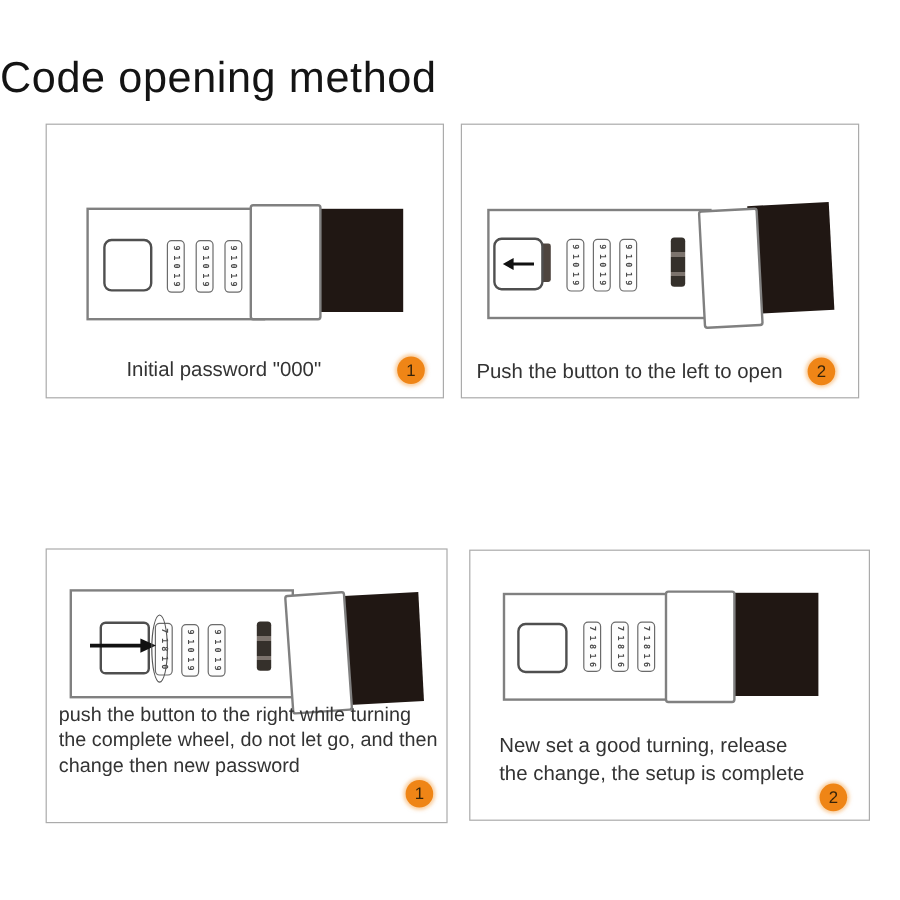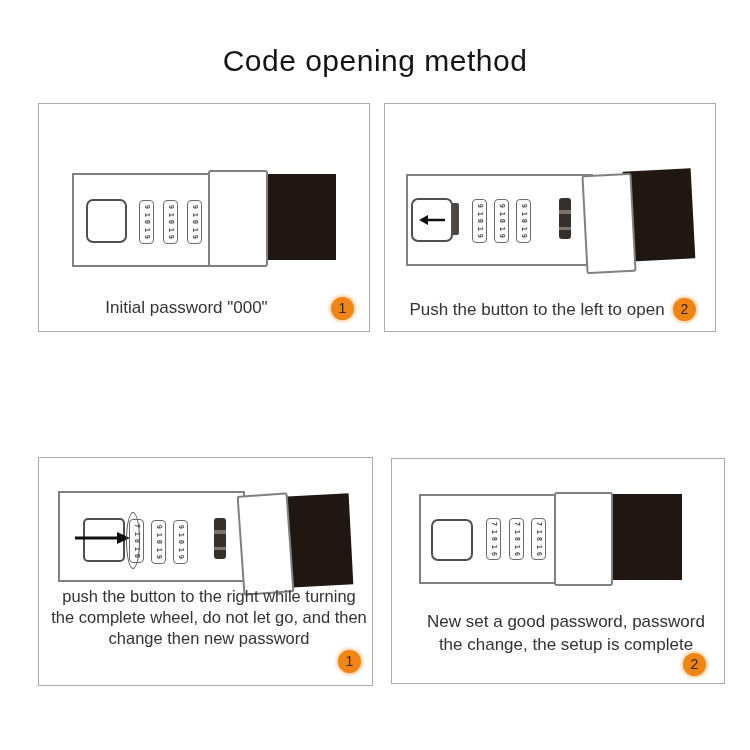--- a/index.html
+++ b/index.html
@@ -1,37 +1,37 @@
 <!DOCTYPE html>
 <html style="--accent: #EF8516;"><head>
 <meta charset="utf-8">
 <style>
   html,body{margin:0;padding:0;background:#fff;}
   #page{position:relative;width:750px;height:750px;background:#fff;overflow:hidden;
         font-family:"Liberation Sans", sans-serif;}
-  .sec-title{position:absolute;left:0;width:100%;text-align:center;
-             font-size:30px;color:#141414;letter-spacing:.5px;}
+  .sec-title{position:absolute;left:0;width:100%;
+             font-size:36px;color:#141414;letter-spacing:.5px;}
   .panel{position:absolute;background:#fff;border:1px solid #ababab;}
   .lock-part{position:absolute;}
   .body{position:absolute;background:#fff;border:2px solid #808080;z-index:1;}
   .plate{position:absolute;background:#fff;border:2px solid #808080;border-radius:3px;z-index:3;}
   .blk{position:absolute;background:#201713;z-index:2;}
   .btn{position:absolute;background:#fff;border:2px solid #4f4f4f;border-radius:7px;z-index:4;
        display:flex;align-items:center;justify-content:center;}
   .wheel{position:absolute;width:13px;height:42px;border:1px solid #6b6b6b;border-radius:4px;
          background:#fdfdfd;display:flex;flex-direction:column;align-items:center;
          justify-content:center;overflow:hidden;z-index:4;}
   .wd{transform:rotate(90deg);font:700 7px "DejaVu Sans Mono", monospace;color:#4a4a4a;
       line-height:7.5px;height:7.5px;display:block;}
   .strip{position:absolute;background:#4e453f;border-radius:2px;z-index:3;}
   .darkwheel{position:absolute;width:12px;height:41px;border-radius:3px;z-index:4;
       background:linear-gradient(180deg,#35302b 0 30%,#7c736d 30% 40%,#35302b 40% 70%,
                  #7c736d 70% 79%,#35302b 79% 100%);}
   .ellipse{position:absolute;border:1px solid #555;border-radius:50%;z-index:5;background:transparent;}
-  .cap{position:absolute;color:#333;font-size:17px;z-index:6;text-align:center;}
+  .cap{position:absolute;color:#333;font-size:17px;z-index:6;}
   .badge{position:absolute;width:23px;height:23px;border-radius:50%;background:var(--accent,#EF8516);
          color:#35230a;text-align:center;line-height:23px;font-size:14px;z-index:6;
          box-shadow:0 0 3px 2px rgba(245,164,74,.5);}
   .arrow-svg{display:block;}
 </style>
 </head>
 <body>
 
 <div id="page">
 
@@ -169,19 +169,19 @@
         <span class="wd">6</span>
       </div>
     <div class="wheel" style="left:139px;top:59px;height:40px;">
         <span class="wd">7</span>
         <span class="wd">1</span>
         <span class="wd">8</span>
         <span class="wd">1</span>
         <span class="wd">6</span>
       </div>
     <div class="cap" style="left:24px;top:151px;width:300px;line-height:23px;">
-      <div>New set a good password, password</div>
+      <div>New set a good turning, release</div>
       <div>the change, the setup is complete</div>
     </div>
     <div class="badge" style="left:291px;top:194px;">2</div>
   </div>
 
 </div>
 
 </body></html>

